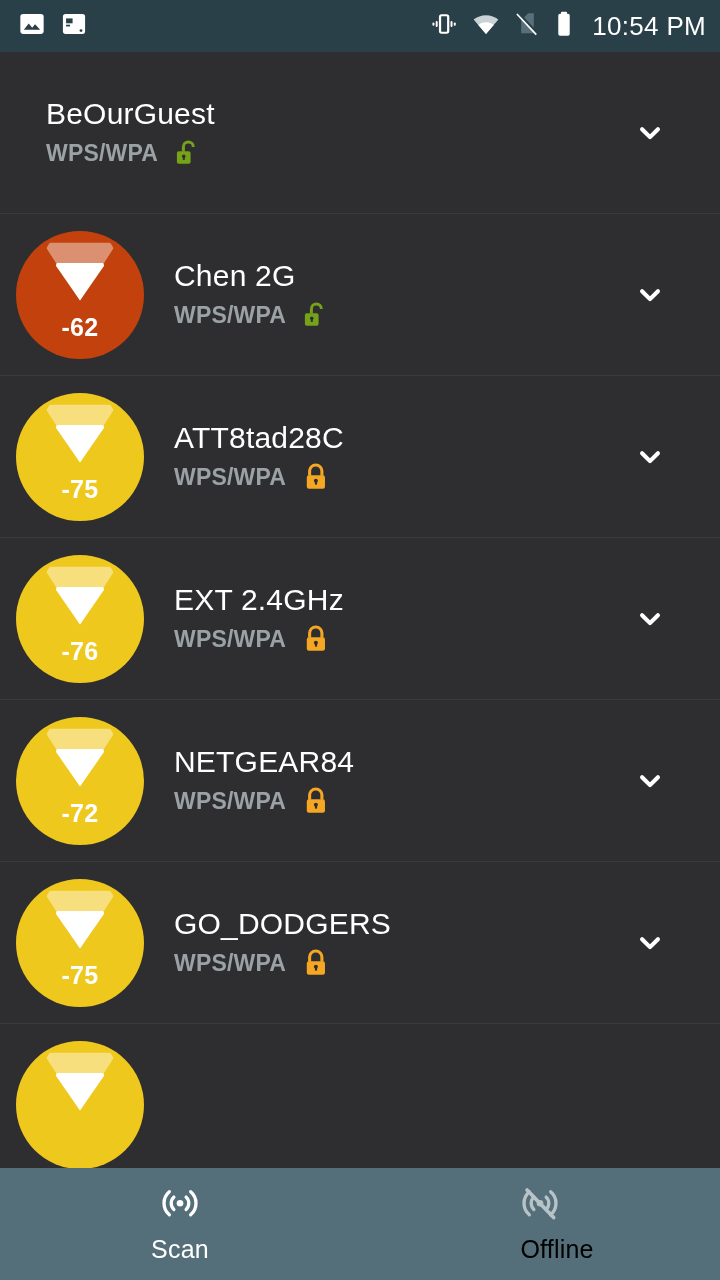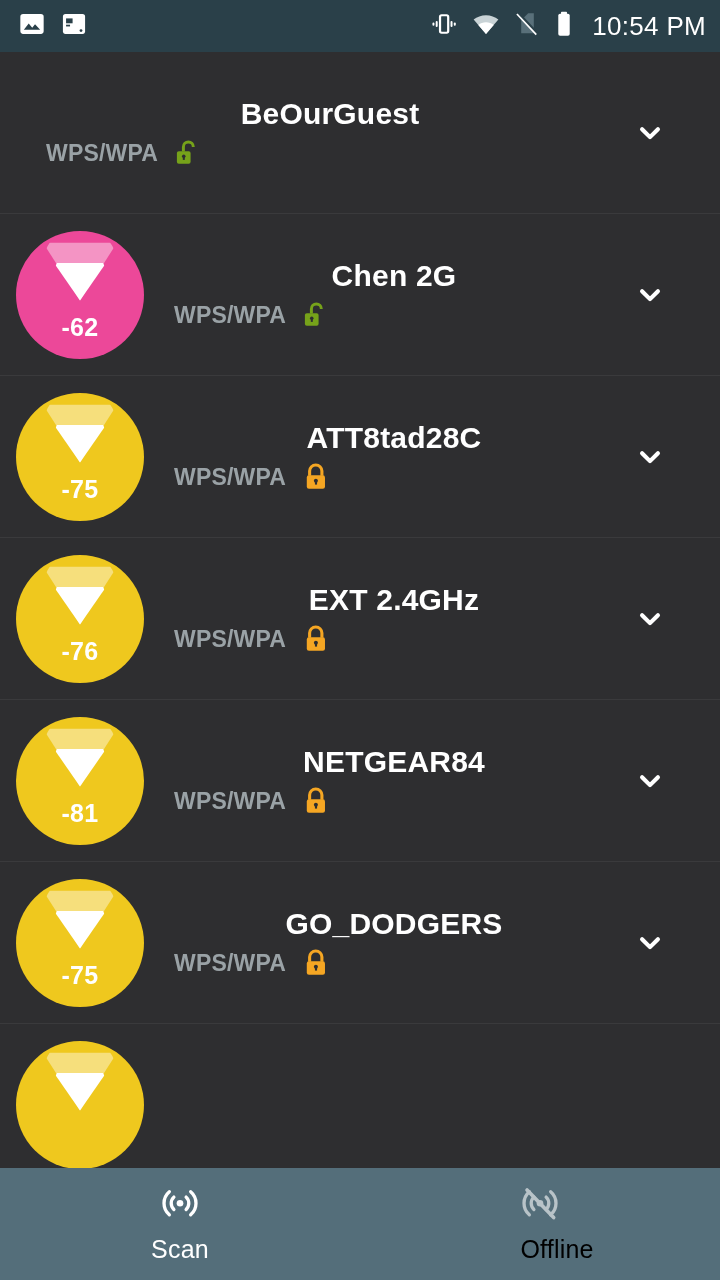--- a/index.html
+++ b/index.html
@@ -151,25 +151,24 @@
   }
 
   .net-info {
     flex: 1 1 auto;
     margin-left: 30px;
     min-width: 0;
   }
   .ssid {
     color: #ffffff;
     font-size: 30px;
-    font-weight: bold;
+    font-weight: normal;
     letter-spacing: 0.2px;
     line-height: 1.18;
     white-space: nowrap;
-    text-align: center;
   }
   .meta-line {
     display: flex;
     align-items: center;
     gap: 17px;
     margin-top: 7px;
   }
   .sec-type {
     color: #9aa2a6;
     font-size: 23px;
@@ -287,21 +286,21 @@
             </span>
           </div>
         </div>
         <div class="expand-btn">
           <svg width="34" height="34" viewBox="0 0 24 24">
             <path d="M6.4 9.3l5.6 5.6 5.6-5.6" fill="none" stroke="#ffffff" stroke-width="2.9" stroke-linecap="round" stroke-linejoin="round"></path>
           </svg>
         </div>
       </div>
       <div class="net-row">
-        <div class="signal-badge" style="background:#ec4899">
+        <div class="signal-badge" style="background:#c2410c">
           <div class="wifi-wedge">
             <div class="arc-outer"></div>
             <div class="arc-inner"></div>
           </div>
           <div class="rssi">-62</div>
         </div>
         <div class="net-info">
           <div class="ssid">Chen 2G</div>
           <div class="meta-line">
             <span class="sec-type">WPS/WPA</span>
@@ -376,21 +375,21 @@
             <path d="M6.4 9.3l5.6 5.6 5.6-5.6" fill="none" stroke="#ffffff" stroke-width="2.9" stroke-linecap="round" stroke-linejoin="round"></path>
           </svg>
         </div>
       </div>
       <div class="net-row">
         <div class="signal-badge" style="background:#efc81e">
           <div class="wifi-wedge">
             <div class="arc-outer"></div>
             <div class="arc-inner"></div>
           </div>
-          <div class="rssi">-81</div>
+          <div class="rssi">-72</div>
         </div>
         <div class="net-info">
           <div class="ssid">NETGEAR84</div>
           <div class="meta-line">
             <span class="sec-type">WPS/WPA</span>
             <span>
               <svg class="lock-icon" width="26" height="31" viewBox="0 0 22 26">
                 <path d="M5.6 11.6V7.6a5.2 5.2 0 0 1 10.4 0v4" fill="none" stroke="#f5a623" stroke-width="2.6"></path>
                 <rect x="3.2" y="11.2" width="15.4" height="11.4" rx="1.8" fill="#f5a623"></rect>
                 <circle cx="10.9" cy="15.8" r="1.7" fill="#2e2e30"></circle>

